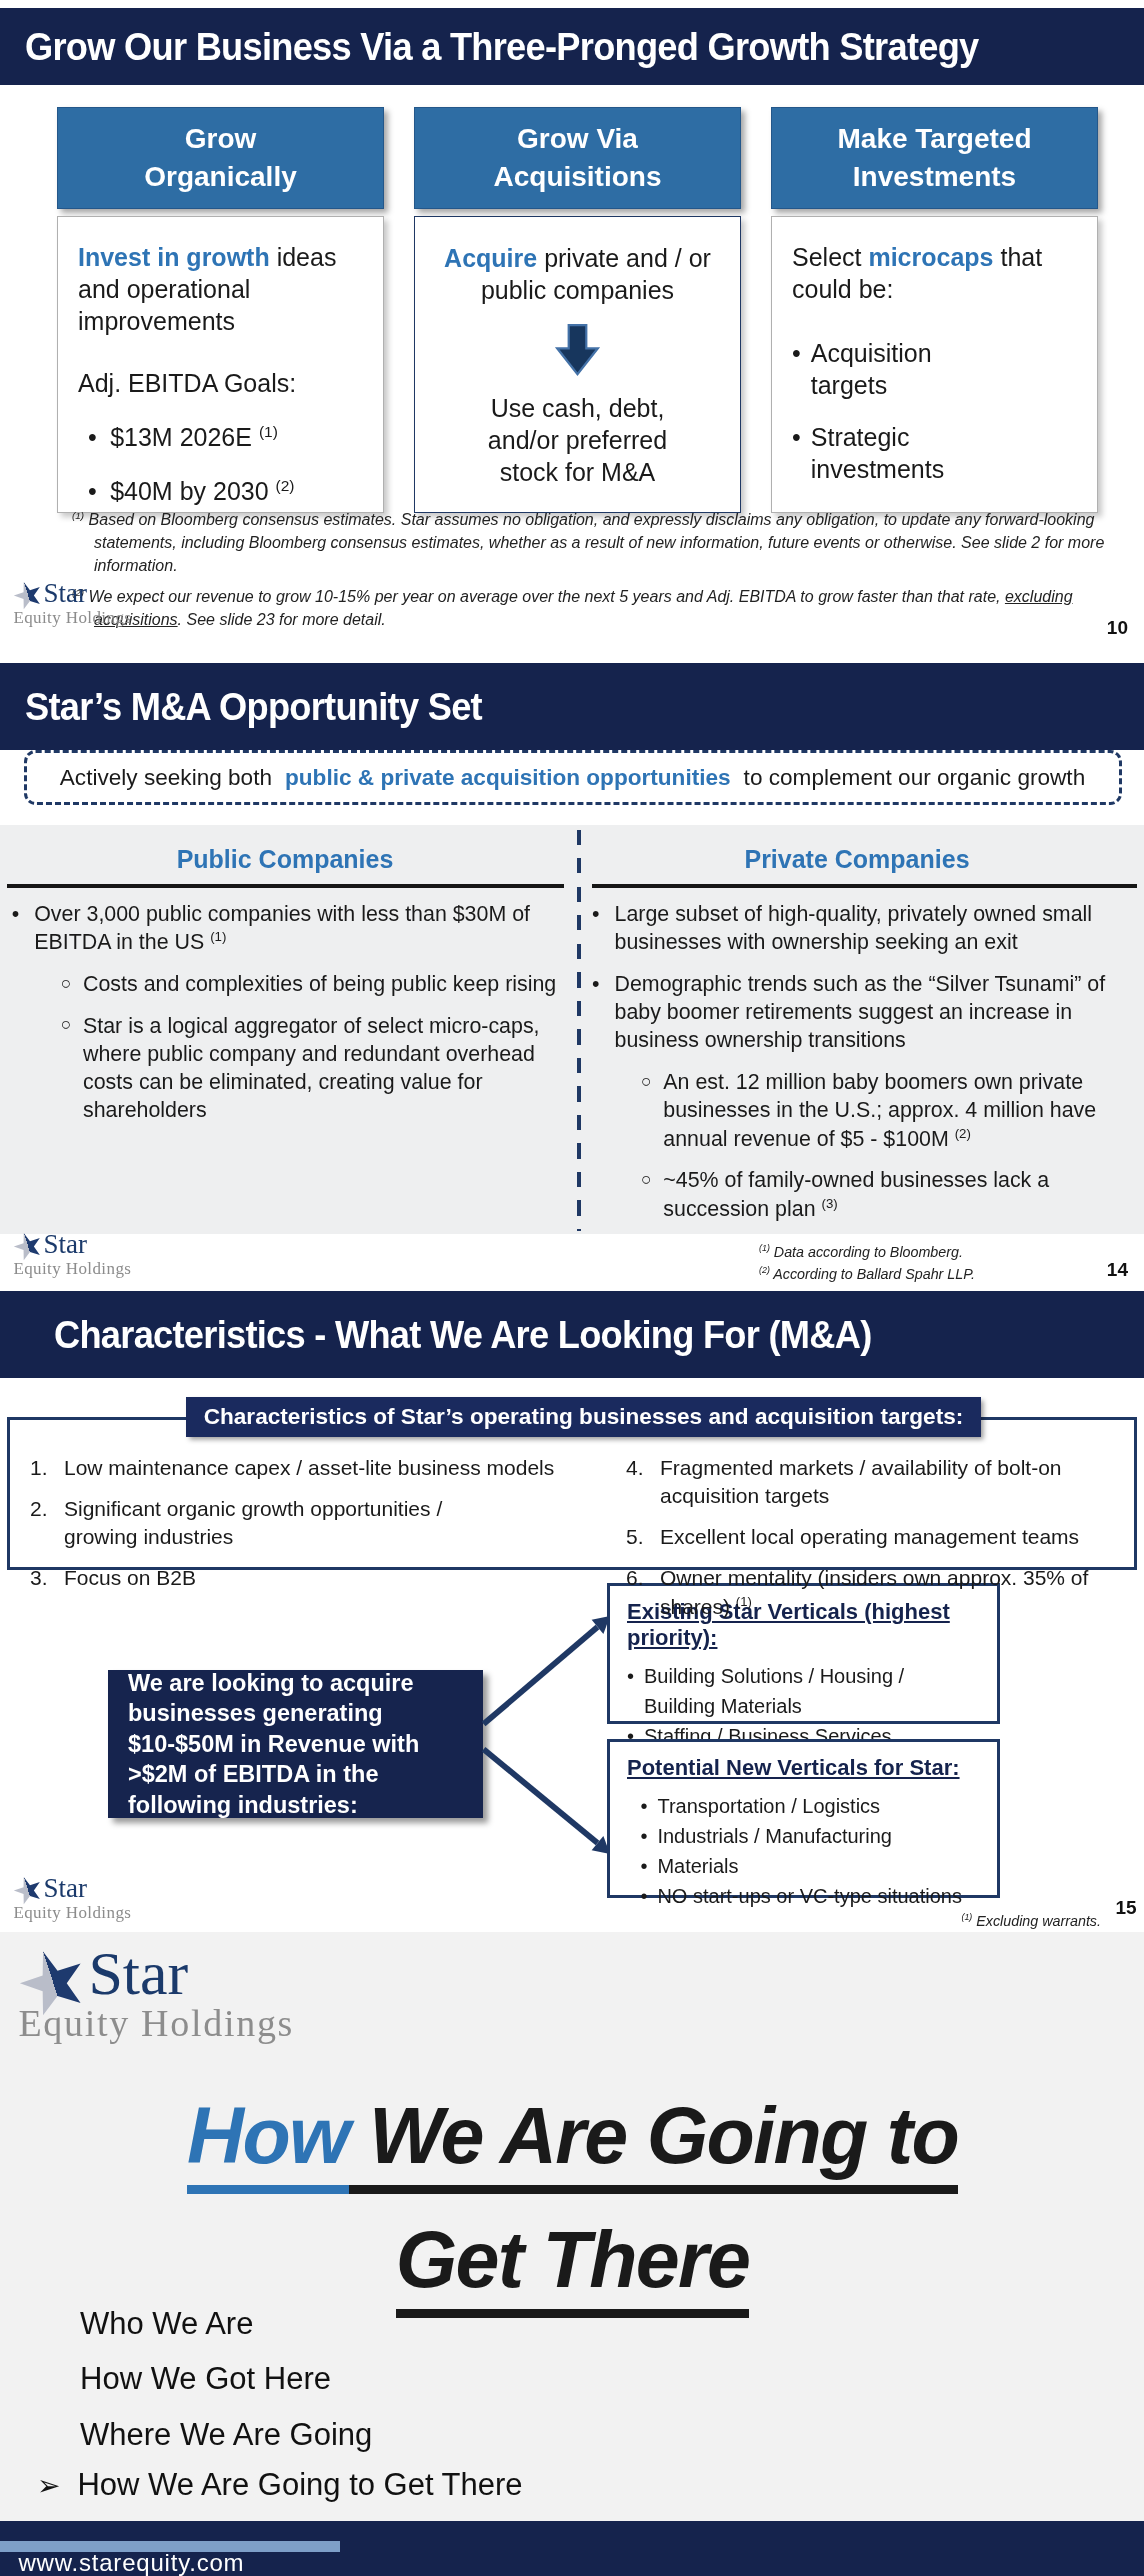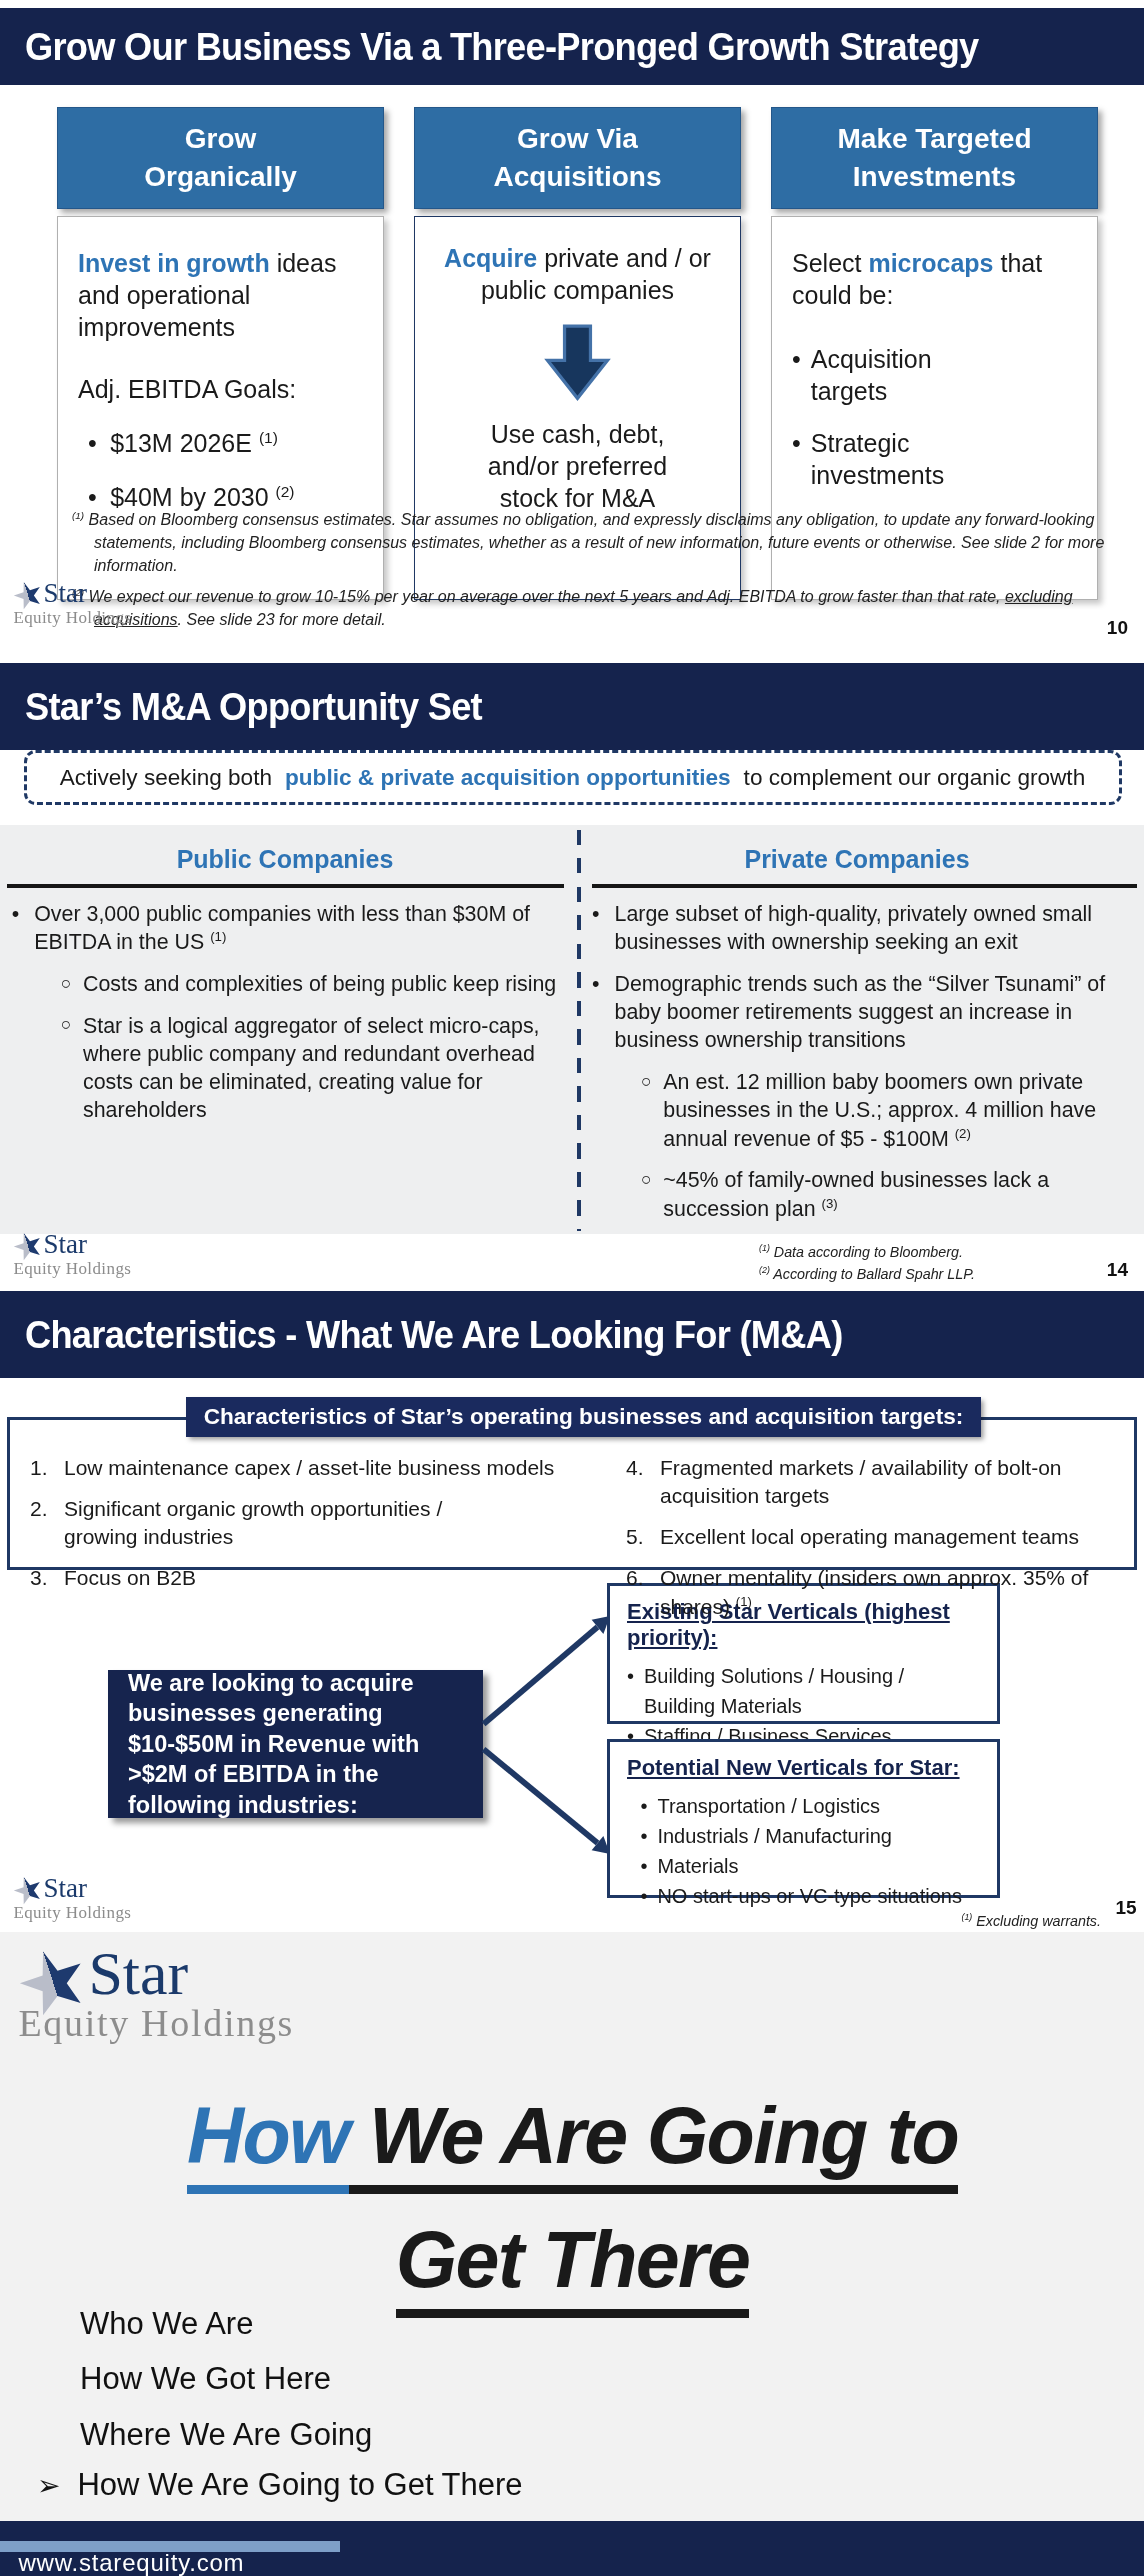--- a/index.html
+++ b/index.html
@@ -21,22 +21,22 @@
   .logo-lg .lname { font-size:62px; margin-left:70px; }
   .logo-lg .lsub  { font-size:38px; letter-spacing:1.7px; margin-top:0px; color:#8d8d8d; }
   .dot { display:inline-block; }
   sup.fn { font-size:62%; vertical-align:super; }
 
   
   .s13 .titlebar { top:8.4px; height:77px; }
   .hdrbox { position:absolute; top:107px; height:102px; width:327px; background:#2e6da4; border:0.8px solid #24578a;
             color:#fff; font-weight:bold; font-size:28px; line-height:1.35; text-align:center;
             display:flex; flex-direction:column; justify-content:center; box-shadow:4.2px 4.2px 5.9px rgba(0,0,0,.35); }
-  .cbox { position:absolute; top:216px; height:384px; width:327px; background:#fff; border:0.8px solid #b0b0b0;
-          box-shadow:4.2px 4.2px 5.9px rgba(0,0,0,.22); font-size:25px; line-height:1.28; padding:30px 20px; }
+  .cbox { position:absolute; top:216px; height:297px; width:327px; background:#fff; border:0.8px solid #b0b0b0;
+          box-shadow:4.2px 4.2px 5.9px rgba(0,0,0,.22); font-size:25px; line-height:1.28; padding:24px 20px; }
   .cx1 { left:57px; } .cx2 { left:414px; } .cx3 { left:771px; }
   .cbox.mid { border:1.7px solid #1f3864; text-align:center; display:flex; flex-direction:column; align-items:center; padding-top:25px; }
   .blue-lead { color:#2e74b5; font-weight:bold; }
   .goals-label { margin-top:30px; }
   .g-item { display:flex; margin-top:22px; padding-left:10px; }
   .g-item .dot { margin-right:13.4px; }
   .mid .lead2 { max-width:282px; }
   .mid .body2 { max-width:216px; margin-top:9px; }
   .mid svg { margin-top:17px; margin-bottom:5px; }
   .c3 .bullets { margin-top:32px; }
@@ -62,21 +62,21 @@
   .bcol { position:absolute; top:75px; font-size:21.4px; line-height:1.32; }
   .b1 { display:flex; margin-bottom:13.4px; }
   .b1 .dot { margin-right:15px; }
   .bsub { display:flex; margin:13.4px 0 0 49px; }
   .bsub .circ { margin-right:11.7px; font-size:17.6px; padding-top:1.7px; }
   .s14 .fns { position:absolute; left:759px; top:597px; font-size:14.3px; font-style:italic; line-height:1.55; color:#222; }
   .s14 .logo { left:13.4px; top:587px; }
   .s14 .pagenum { right:17px; top:615px; }
 
   
-  .s15 .titlebar { top:3.4px; height:87px; }
+  .s15 .titlebar { top:3.4px; height:87px;padding-left:29px; }
   .bandhdr { position:absolute; left:186px; width:795px; top:109px; height:40px; background:#1a2a5e; color:#fff; font-weight:bold;
              font-size:22.6px; display:flex; align-items:center; justify-content:center; box-shadow:3.4px 3.4px 5px rgba(0,0,0,.4); z-index:2; }
   .outbox { position:absolute; left:6.7px; width:1130px; top:129px; height:153px; border:3.4px solid #1f3864; background:#fff; }
   .numcol { position:absolute; font-size:21px; line-height:1.35; z-index:1; }
   .ncl { left:30px; top:166px; width:537px; } .ncr { left:626px; top:166px; width:508px; }
   .nitem { display:flex; margin-bottom:12.6px; }
   .nnum { width:34px; flex:0 0 34px; }
   .callout { position:absolute; left:108px; top:382px; width:375px; height:148px; background:#16244e; color:#fff; font-weight:bold;
              font-size:23.5px; line-height:1.3; padding:9px 20px; display:flex; align-items:center; box-shadow:5px 5px 5.9px rgba(0,0,0,.4); }
   .arrsvg { position:absolute; left:475px; top:292px; }

